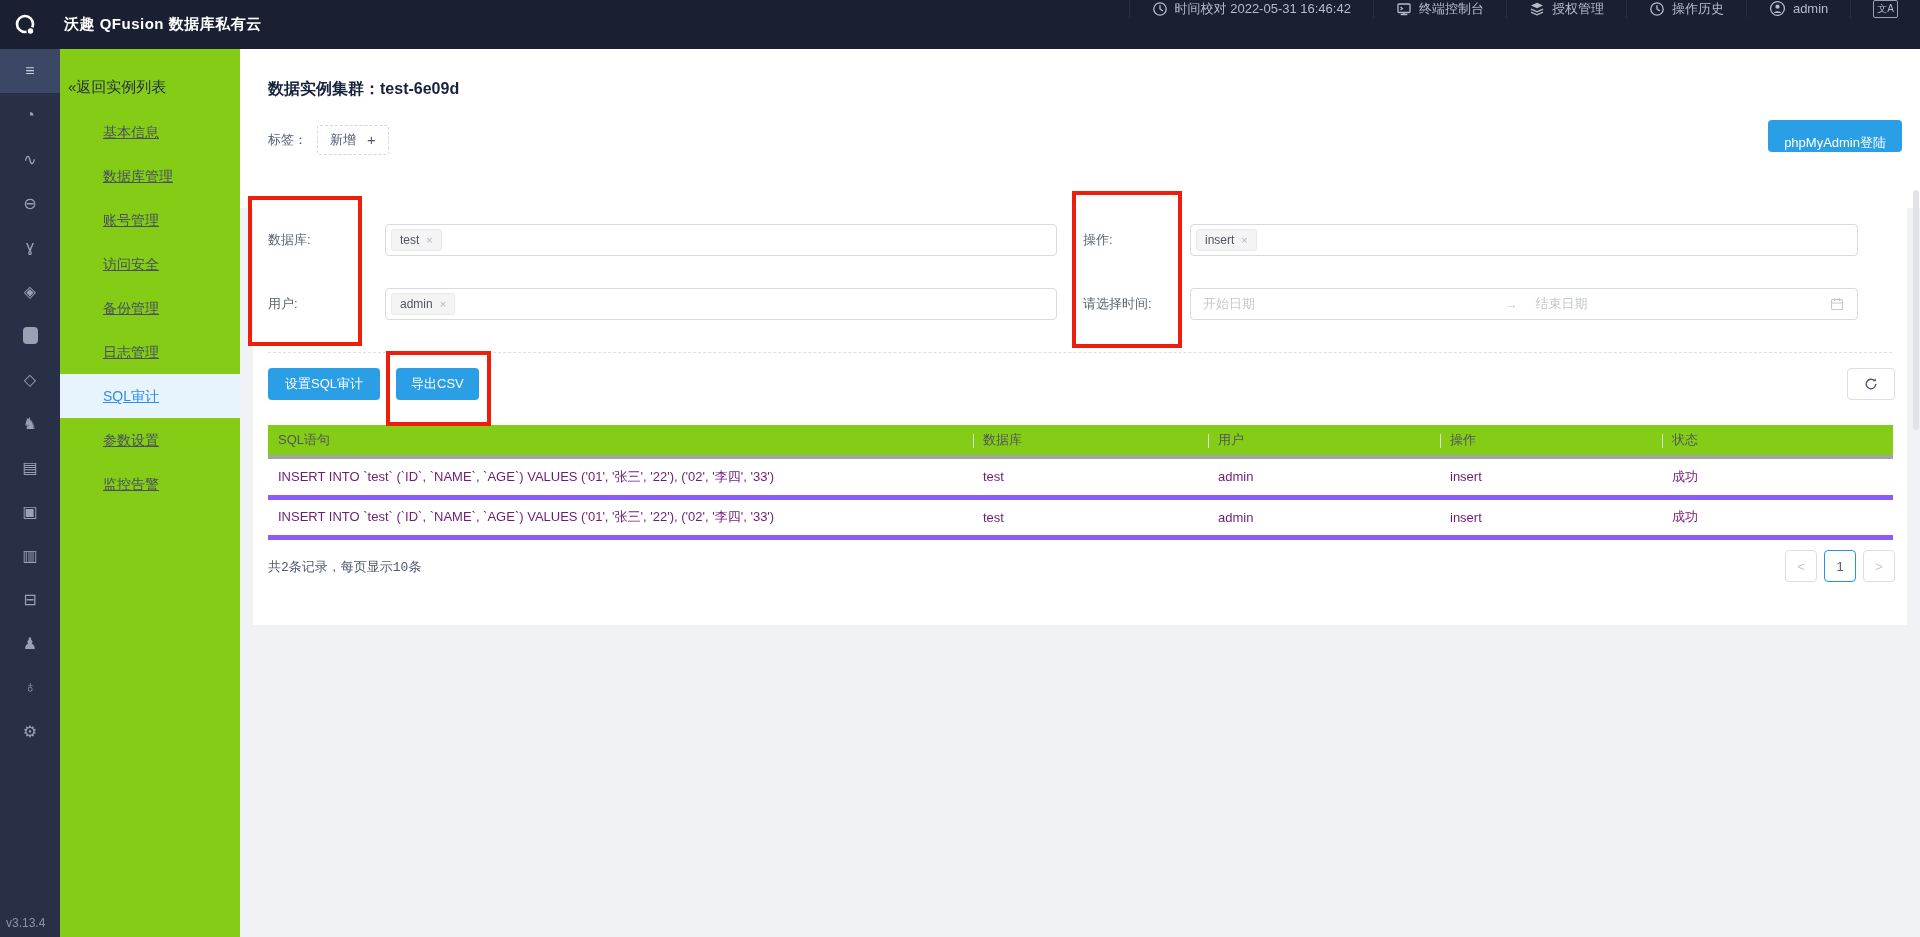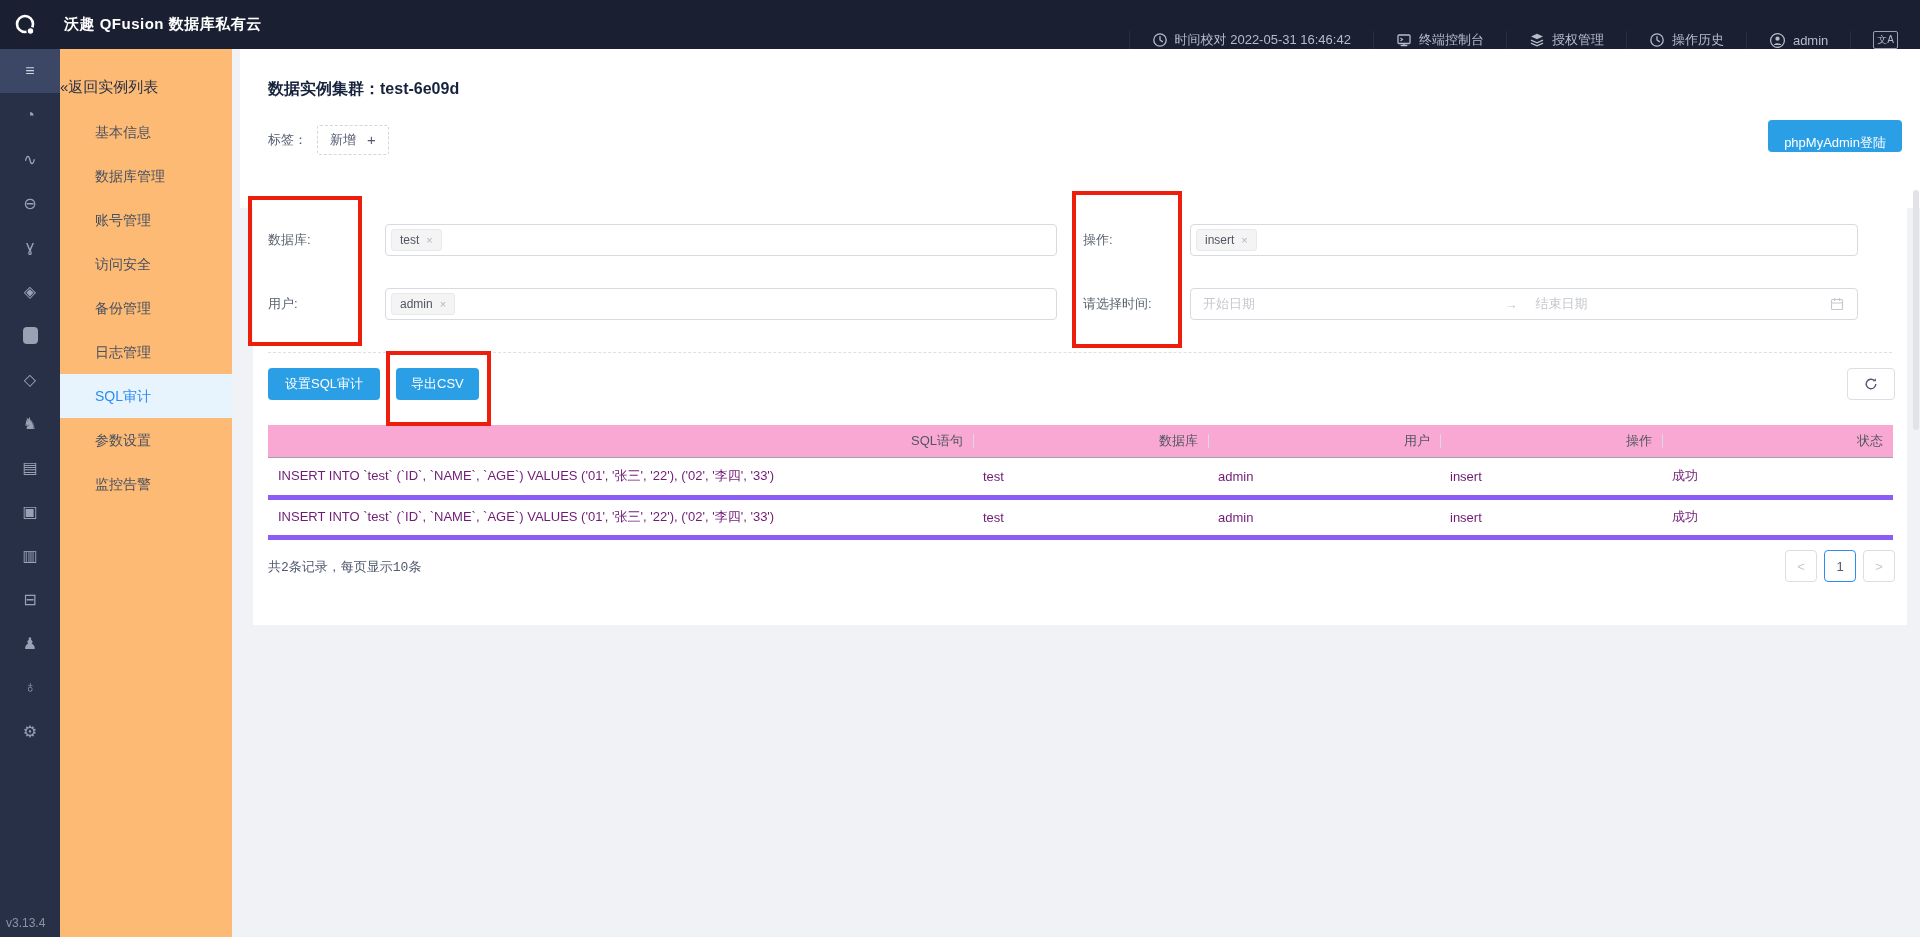--- a/index.html
+++ b/index.html
@@ -8,41 +8,41 @@
     width:1920px; height:937px; position:relative; overflow:hidden;
     font-family:"Liberation Sans","DejaVu Sans",sans-serif;
     background:#f0f2f5; color:#515a6e; font-size:13px;
   }
 
   
   .topbar { position:absolute; top:0; left:0; right:0; height:49px; background:#1a2032;
             display:flex; align-items:center; color:#fff; z-index:10; }
   .brand { display:flex; align-items:center; gap:26px; padding-left:12px;
            font-size:15px; font-weight:bold; letter-spacing:.5px; white-space:nowrap; }
-  .topbar-right { margin-left:auto; display:flex; height:100%; align-items:flex-end;
+  .topbar-right { margin-left:auto; display:flex; height:100%; align-items:flex-start;
                   color:#b6bcc8; font-size:13px; }
   .tb-item { display:flex; align-items:center; gap:7px; padding:0 22px;
              border-left:1px solid rgba(255,255,255,.07); cursor:pointer; white-space:nowrap; }
   .tb-item svg { flex:0 0 auto; }
   .translate-badge { font-size:10px; border:1px solid #9aa0ae; border-radius:2px;
                      padding:1px 3px; color:#b6bcc8; }
 
   
   .rail { position:absolute; top:49px; left:0; bottom:0; width:60px; background:#283048; z-index:5; }
   .rail-cell { height:44px; display:flex; align-items:center; justify-content:center;
                color:#9aa1b4; font-size:16px; cursor:pointer; }
   .rail-cell.active { background:#3c4766; color:#cdd2de; }
   .solid-block { width:15px; height:17px; background:#9aa1b4; border-radius:4px; display:block; }
   .rail-version { position:absolute; bottom:7px; left:6px; color:#8d93a5; font-size:12px; }
 
   
-  .sidebar { position:absolute; top:49px; left:52px; bottom:0; width:180px; background:#fdba74; z-index:4; }
+  .sidebar { position:absolute; top:49px; left:60px; bottom:0; width:180px; background:#84cc16; z-index:4; }
   .sidebar-back { padding:29px 0 13px 8px; font-size:15px; color:#273044; cursor:pointer; white-space:nowrap; }
   .menu-item { height:44px; line-height:44px; padding-left:43px; font-size:14px;
-               color:#495060; cursor:pointer; white-space:nowrap; }
+               color:#495060; cursor:pointer; white-space:nowrap;text-decoration:underline; }
   .menu-item.active { background:#e8f4fd; color:#2d8cf0; }
 
   
   .main-header { position:absolute; top:49px; left:240px; right:0; height:159px; background:#fff; z-index:1; }
   .page-title { position:absolute; left:28px; top:30px; font-size:16px; color:#17233d; font-weight:600; }
   .tag-row { position:absolute; left:28px; top:76px; display:flex; align-items:center;
              font-size:13px; color:#515a6e; }
   .add-tag-btn { margin-left:10px; border:1px dashed #d2d6dd; border-radius:3px;
                  padding:5px 12px; display:inline-flex; gap:11px; align-items:flex-start;
                  color:#515a6e; cursor:pointer; background:#fff; font-size:13px; }
@@ -70,23 +70,23 @@
   .btn-primary { position:absolute; top:178px; height:32px; background:#2b9fe6; color:#fff;
                  border:none; border-radius:4px; font-size:13px; cursor:pointer; }
   .btn-audit { left:15px; padding:0 17px; }
   .btn-export { left:143px; padding:0 15px; }
   .refresh-btn { position:absolute; top:178px; right:12px; width:48px; height:32px; background:#fff;
                  border:1px solid #dcdee2; border-radius:4px; display:flex; align-items:center;
                  justify-content:center; cursor:pointer; }
 
   .audit-table { position:absolute; left:15px; top:235px; width:1625px;
                  border-collapse:collapse; table-layout:fixed; font-size:13px; }
-  .audit-table th { background:#f9a8d4; height:32px; text-align:right; padding:0 10px;
+  .audit-table th { background:#84cc16; height:32px; text-align:left; padding:0 10px;
                     color:#51565e; font-weight:normal; position:relative;
-                    border-bottom:1px solid #a3a3a3; white-space:nowrap; overflow:hidden; }
+                    border-bottom:4px solid #a3a3a3; white-space:nowrap; overflow:hidden; }
   .audit-table th + th::before { content:""; position:absolute; left:0; top:9px; height:14px;
                                  width:1px; background:#d8dce2; }
   .audit-table td { height:40px; padding:0 10px; border-bottom:5px solid #8b5cf6;
                     color:#701a75; white-space:nowrap; overflow:hidden; }
 
   .summary { position:absolute; left:15px; top:362px; line-height:32px; font-size:13px; color:#515a6e;font-family:Liberation Mono, monospace; }
   .pagination { position:absolute; right:12px; top:360px; display:flex; gap:7px; }
   .page-btn { width:32px; height:32px; border:1px solid #dcdee2; border-radius:4px; background:#fff;
               display:flex; align-items:center; justify-content:center; font-size:13px;
               color:#c5c8ce; cursor:pointer; }

